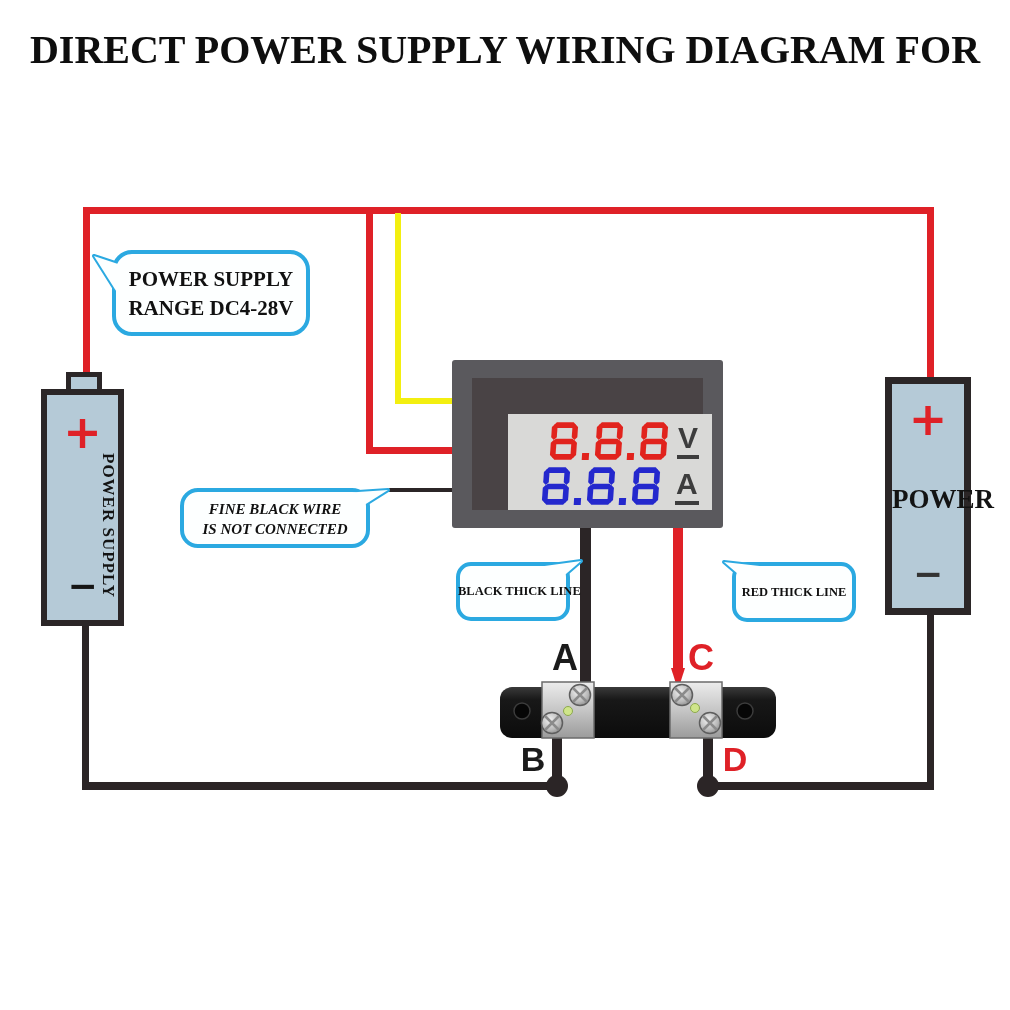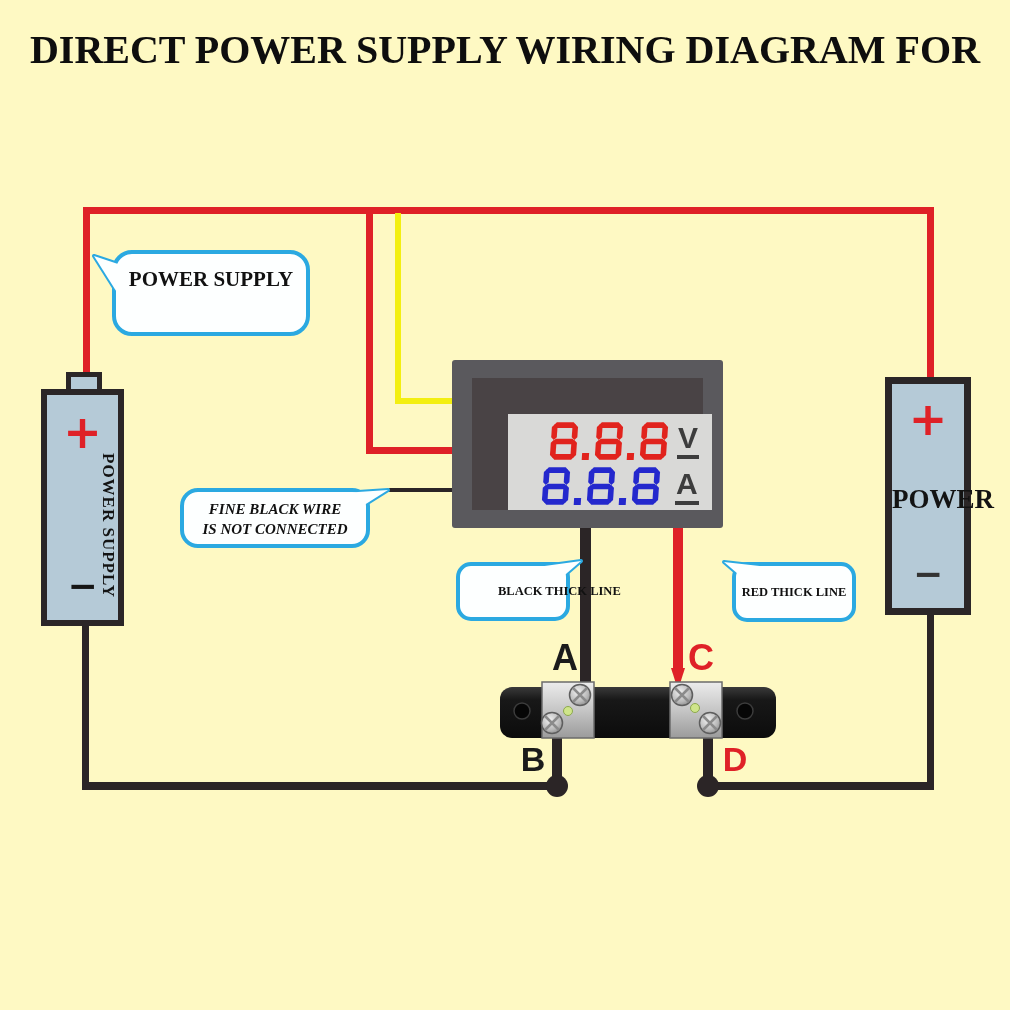--- a/index.html
+++ b/index.html
@@ -1,17 +1,17 @@
 <!DOCTYPE html>
 <html><head>
 <meta charset="utf-8">
 <style>
   html,body{margin:0;padding:0;}
   body{background:#b5cad7;font-family:"Liberation Serif",serif;}
-  .canvas{position:relative;width:1010px;height:1010px;background:#fef9c3;overflow:hidden;}
+  .canvas{position:relative;width:1010px;height:1010px;background:#ffffff;overflow:hidden;}
   .abs{position:absolute;}
   .wire{position:absolute;}
   .wire.red{background:#df2127;}
   .wire.yellow{background:#f3ef10;}
   .wire.black{background:#2b2526;}
   .dot{position:absolute;width:22px;height:22px;border-radius:50%;background:#2b2526;}
 
   
   .title{position:absolute;left:0;right:0;top:24px;text-align:center;color:#0e0e0e;
          font-weight:bold;font-size:40px;line-height:52px;letter-spacing:0px;}
@@ -230,20 +230,21 @@
   <div class="term red" style="left:715px;top:742px;width:40px;text-align:center;font-size:34px;">D</div>
 
   <div class="bubble" style="left:88px;top:248px;width:230px;height:92px;">
     <svg width="230" height="92" viewBox="0 0 230 92">
       <path class="tail-s" d="M30,16 L6,8 L30,46"></path>
       <rect class="box" x="26" y="4" width="194" height="82" rx="18"></rect>
       <path class="tail-f" d="M30,16 L6,8 L30,46 Z"></path>
     </svg>
     <div class="txt" style="left:26px;top:4px;width:194px;height:82px;font-size:21px;line-height:29px;padding-top:13px;box-sizing:border-box;">
       <div>POWER SUPPLY</div>
+      <div>RANGE DC4-28V</div>
     </div>
   </div>
 
   <div class="bubble" style="left:178px;top:482px;width:218px;height:66px;font-style:italic;">
     <svg width="218" height="66" viewBox="0 0 218 66">
       <path class="tail-s" d="M150,12 L210,8 L172,32"></path>
       <rect class="box" x="4" y="8" width="186" height="56" rx="16"></rect>
       <path class="tail-f" d="M150,12 L210,8 L172,32 Z"></path>
     </svg>
     <div class="txt" style="left:4px;top:8px;width:186px;height:56px;font-size:15px;line-height:20px;padding-top:9px;box-sizing:border-box;">
@@ -251,21 +252,21 @@
       <div>IS NOT CONNECTED</div>
     </div>
   </div>
 
   <div class="bubble" style="left:454px;top:552px;width:134px;height:72px;">
     <svg width="134" height="72" viewBox="0 0 134 72">
       <path class="tail-s" d="M76,16 L127,9 L98,34"></path>
       <rect class="box" x="4" y="12" width="110" height="55" rx="13"></rect>
       <path class="tail-f" d="M76,16 L127,9 L98,34 Z"></path>
     </svg>
-    <div class="txt" style="left:4px;top:12px;width:110px;height:55px;font-size:12.5px;line-height:55px;white-space:nowrap;margin-left:40px;">BLACK THICK LINE</div>
+    <div class="txt" style="left:4px;top:12px;width:110px;height:55px;font-size:12.5px;line-height:55px;white-space:nowrap;">BLACK THICK LINE</div>
   </div>
 
   <div class="bubble" style="left:704px;top:552px;width:152px;height:72px;">
     <svg width="152" height="72" viewBox="0 0 152 72">
       <path class="tail-s" d="M74,16 L20,10 L48,34"></path>
       <rect class="box" x="30" y="12" width="120" height="56" rx="13"></rect>
       <path class="tail-f" d="M74,16 L20,10 L48,34 Z"></path>
     </svg>
     <div class="txt" style="left:30px;top:12px;width:120px;height:56px;font-size:12.5px;line-height:56px;white-space:nowrap;">RED THICK LINE</div>
   </div>

